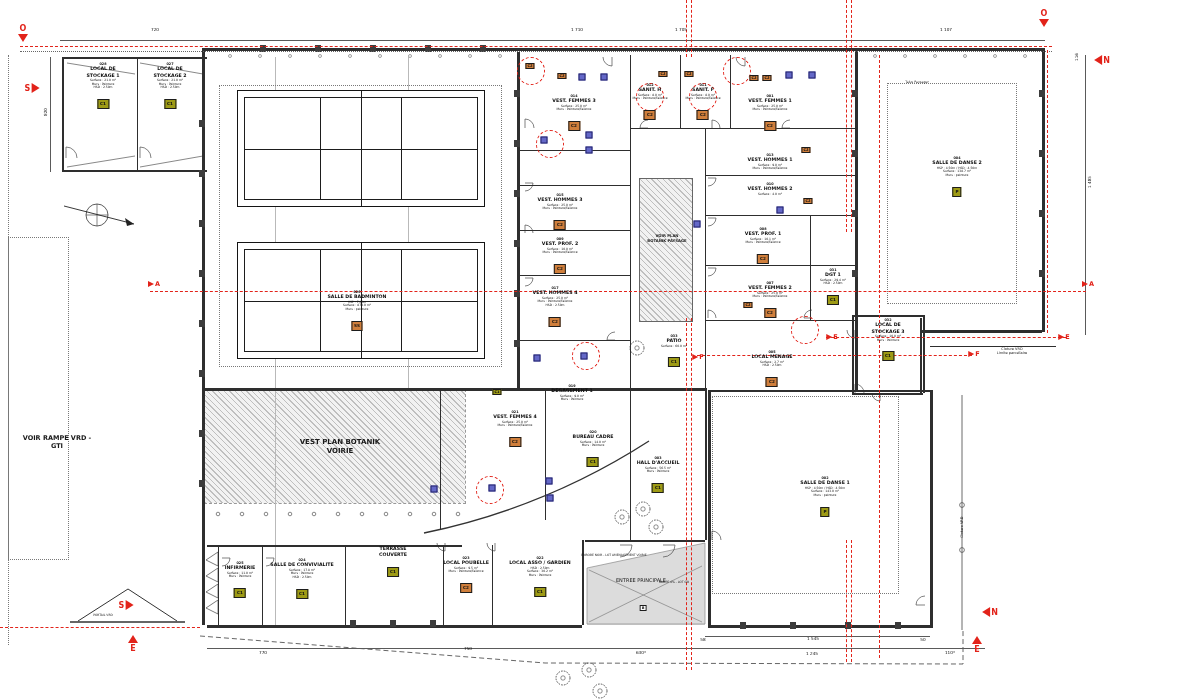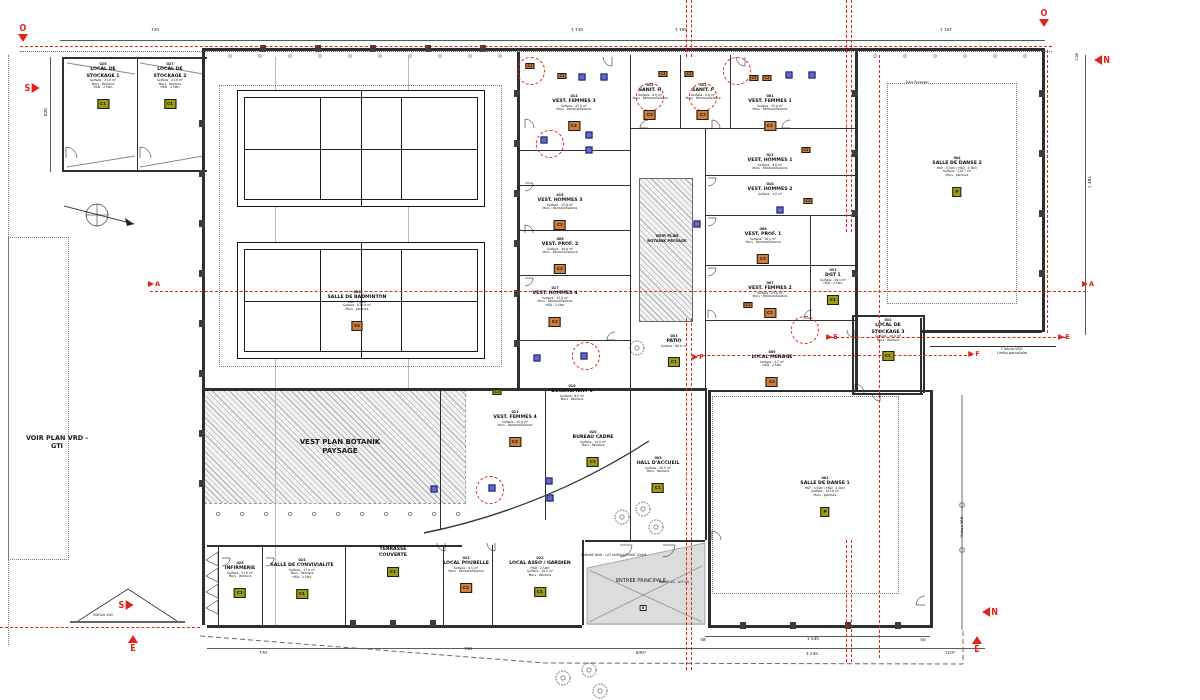--- a/index.html
+++ b/index.html
@@ -345,26 +345,26 @@
     <div class="room" style="left:833px;top:268px;"><div class="rnum">031</div><div class="rname">DGT 1</div><div class="rline">Surface : 29.4 m²</div><div class="rline">HSD : 2.50m</div><span class="rtag" style="background:#9e9b15">C1</span></div>
     <div class="room" style="left:957px;top:156px;"><div class="rnum">004</div><div class="rname">SALLE DE DANSE 2</div><div class="rline">HSP : 4.50m / HSD : 4.50m</div><div class="rline">Surface : 138.7 m²</div><div class="rline">Murs : peinture</div><span class="rtag" style="background:#9e9b15">P</span></div>
     <div class="room" style="left:825px;top:476px;"><div class="rnum">002</div><div class="rname">SALLE DE DANSE 1</div><div class="rline">HSP : 4.50m / HSD : 4.50m</div><div class="rline">Surface : 143.0 m²</div><div class="rline">Murs : peinture</div><span class="rtag" style="background:#9e9b15">P</span></div>
     <div class="room" style="left:240px;top:561px;"><div class="rnum">025</div><div class="rname">INFIRMERIE</div><div class="rline">Surface : 11.0 m²</div><div class="rline">Murs : Peinture</div><span class="rtag" style="background:#9e9b15">C1</span></div>
     <div class="room" style="left:302px;top:558px;"><div class="rnum">024</div><div class="rname">SALLE DE CONVIVIALITE</div><div class="rline">Surface : 17.8 m²</div><div class="rline">Murs : Peinture</div><div class="rline">HSD : 2.50m</div><span class="rtag" style="background:#9e9b15">C1</span></div>
     <div class="room" style="left:393px;top:546px;"><div class="rname">TERRASSE
 COUVERTE</div><span class="rtag" style="background:#9e9b15">C1</span></div>
     <div class="room" style="left:466px;top:556px;"><div class="rnum">023</div><div class="rname">LOCAL POUBELLE</div><div class="rline">Surface : 9.5 m²</div><div class="rline">Murs : Peinture/Faïence</div><span class="rtag" style="background:#d07f3c">C2</span></div>
     <div class="room" style="left:540px;top:556px;"><div class="rnum">022</div><div class="rname">LOCAL ASSO / GARDIEN</div><div class="rline">HSD : 2.50m</div><div class="rline">Surface : 30.2 m²</div><div class="rline">Murs : Peinture</div><span class="rtag" style="background:#9e9b15">C1</span></div>
     <div class="lbl" style="left:57px;top:434px;font-size:6.5px;font-weight:700;">
-      <div>VOIR PLAN VRD -</div>
+      <div>VOIR RAMPE VRD -</div>
       <div>GTI</div>
     </div>
     <div class="lbl" style="left:340px;top:438px;font-size:7px;font-weight:700;">
       <div>VEST PLAN BOTANIK</div>
-      <div>PAYSAGE</div>
+      <div>VOIRIE</div>
     </div>
     <div class="lbl" style="left:667px;top:234px;font-size:3.8px;font-weight:700;">
       <div>VOIR PLAN</div>
       <div>BOTANIK PAYSAGE</div>
     </div>
     <div class="lbl" style="left:641px;top:577px;font-size:5px;">
       <div>ENTREE PRINCIPALE</div>
     </div>
     <div class="lbl" style="left:614px;top:554px;font-size:3px;">
       <div>ENROBE NOIR - LOT AMENAGEMENT VOIRIE</div>

